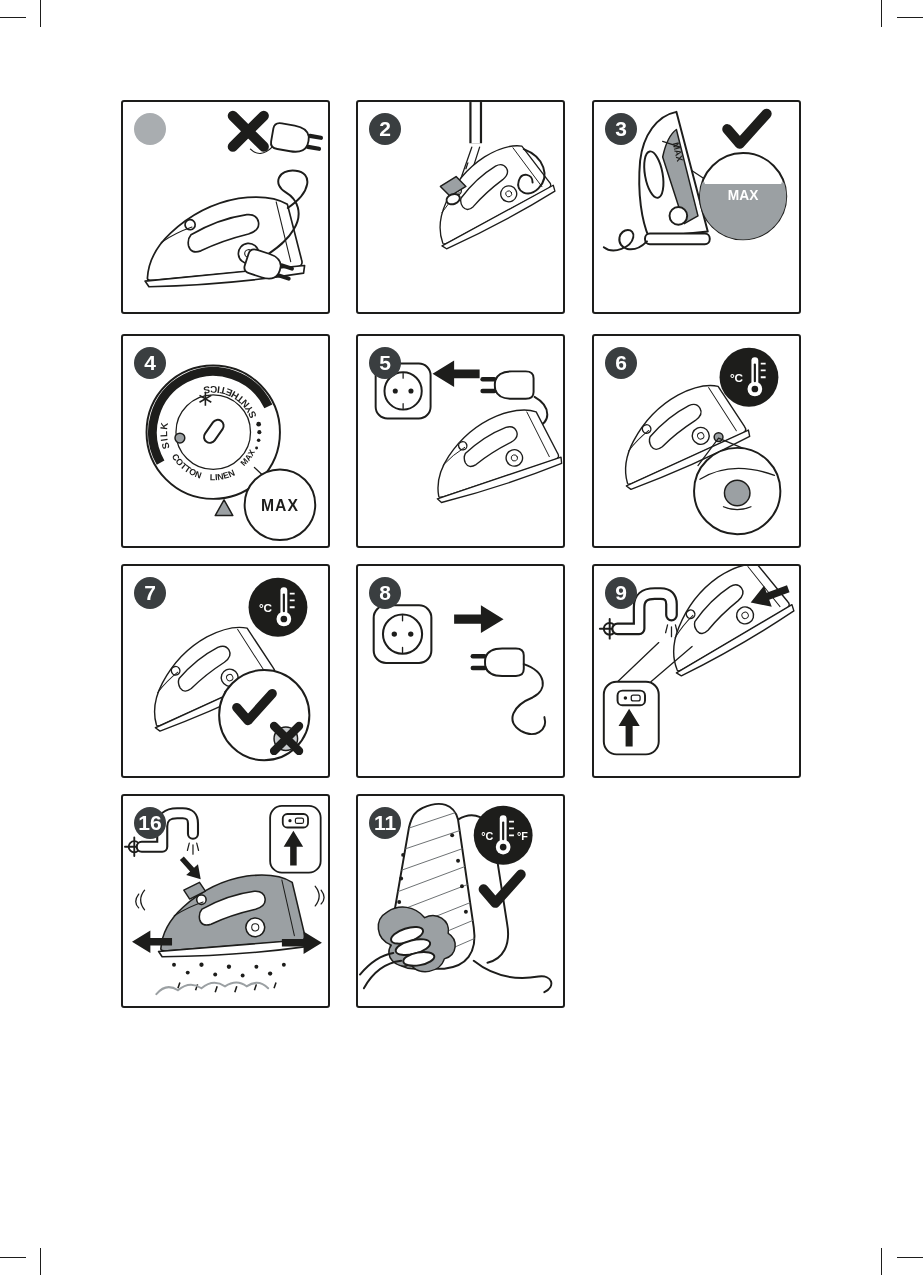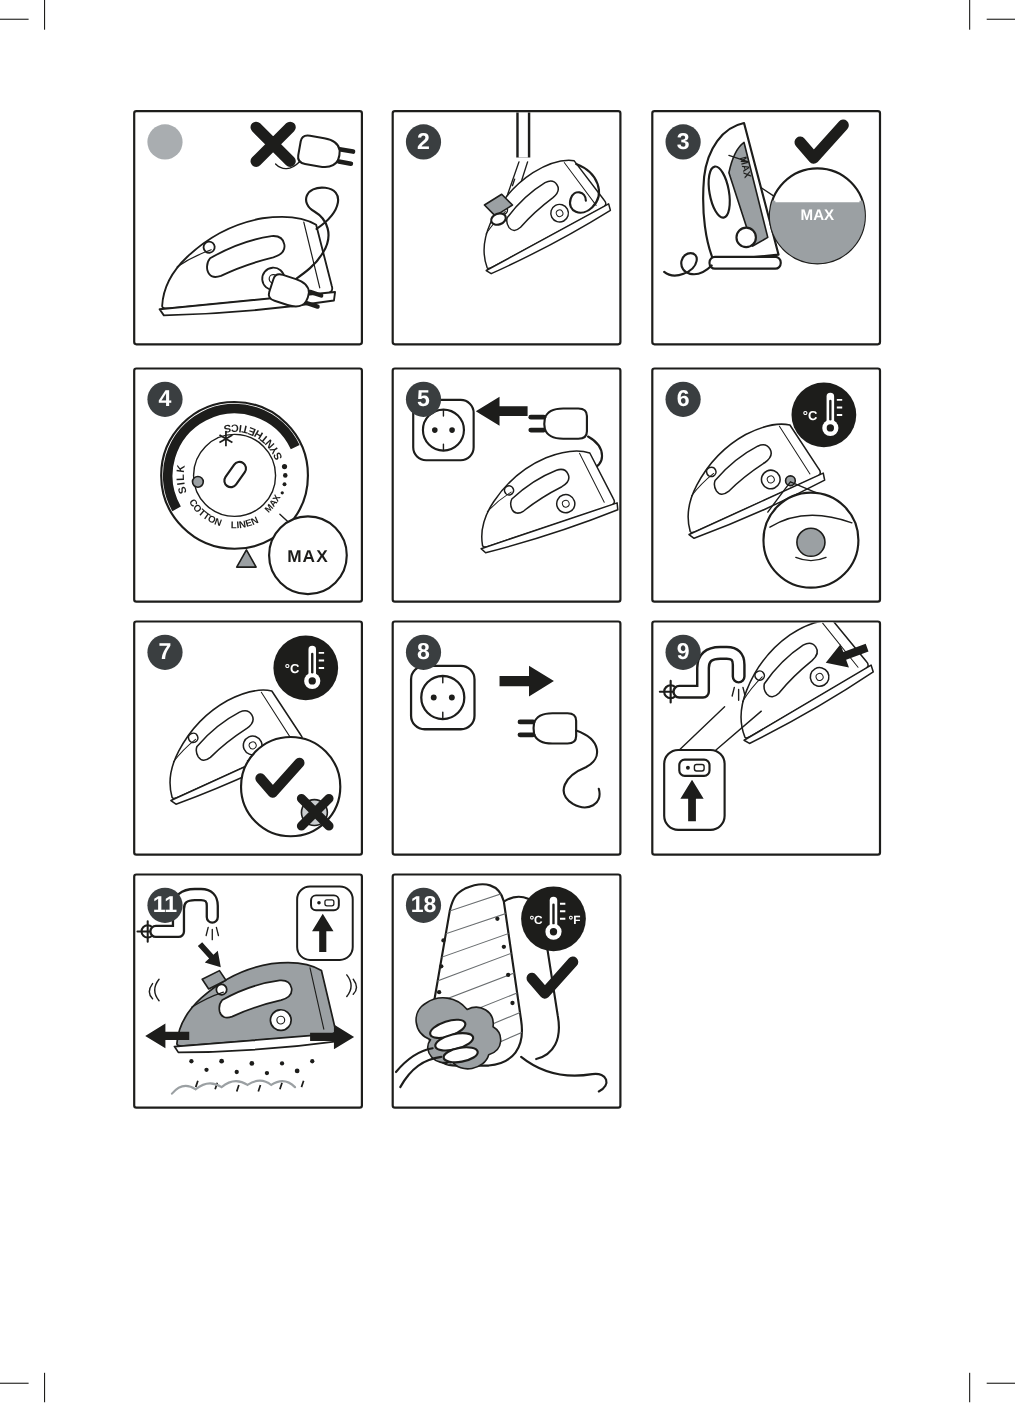--- a/index.html
+++ b/index.html
@@ -281,21 +281,21 @@
       </g>
       <use href="#arrow" transform="translate(202 34) rotate(160) scale(0.85)"></use>
       <path class="ln-thin" d="M24 118 L66 78 M58 118 L100 82"></path>
       <g>
         <use href="#btnCallout" transform="translate(10 118)"></use>
       </g>
     </svg>
   </section>
 
   <section class="panel" style="left:121px;top:794px">
-    <div class="badge">11</div>
+    <div class="badge">16</div>
     <svg class="art" viewBox="0 0 209 214">
       <g>
         <use href="#faucet" transform="translate(2 8) scale(0.95)"></use>
       </g>
       <use href="#arrow" transform="translate(66 58) rotate(48) scale(0.6)"></use>
       <g>
         <use href="#btnCallout" transform="translate(150 10) scale(0.92)"></use>
       </g>
       <g style="color:#9ba0a3">
         <use href="#ironSide" transform="translate(28 74) rotate(-4) scale(0.8)"></use>
@@ -316,21 +316,21 @@
         <circle cx="136" cy="174" r="2"></circle>
           <circle cx="150" cy="181" r="2.2"></circle>
           <circle cx="164" cy="172" r="2"></circle>
         <path d="M58 190 l-2 6 M76 192 l-2 6 M96 194 l-2 6 M116 194 l-2 6 M136 192 l-2 6 M156 190 l-2 6" stroke="#1d1d1b" stroke-width="1.6" fill="none"></path>
       </g>
       <path d="M34 202 q10 -12 22 -4 q12 -10 24 -2 q12 -10 24 -2 q12 -8 22 0 q12 -8 22 2" fill="none" stroke="#9ba0a3" stroke-width="2" stroke-linecap="round"></path>
     </svg>
   </section>
 
   <section class="panel" style="left:356px;top:794px">
-    <div class="badge">18</div>
+    <div class="badge">11</div>
     <svg class="art" viewBox="0 0 209 214">
       <defs>
         <clipPath id="soleClip">
           <path d="M66 12 C84 4 98 8 102 24 L118 134 C122 160 110 174 88 176 L58 176 C38 176 30 160 34 136 L52 32 C55 20 58 16 66 12 Z"></path>
         </clipPath>
       </defs>
       <g>
         <path class="ln" d="M102 24 C118 14 134 22 138 40 L152 130 C156 152 148 166 132 170"></path>
       </g>
       <g>

